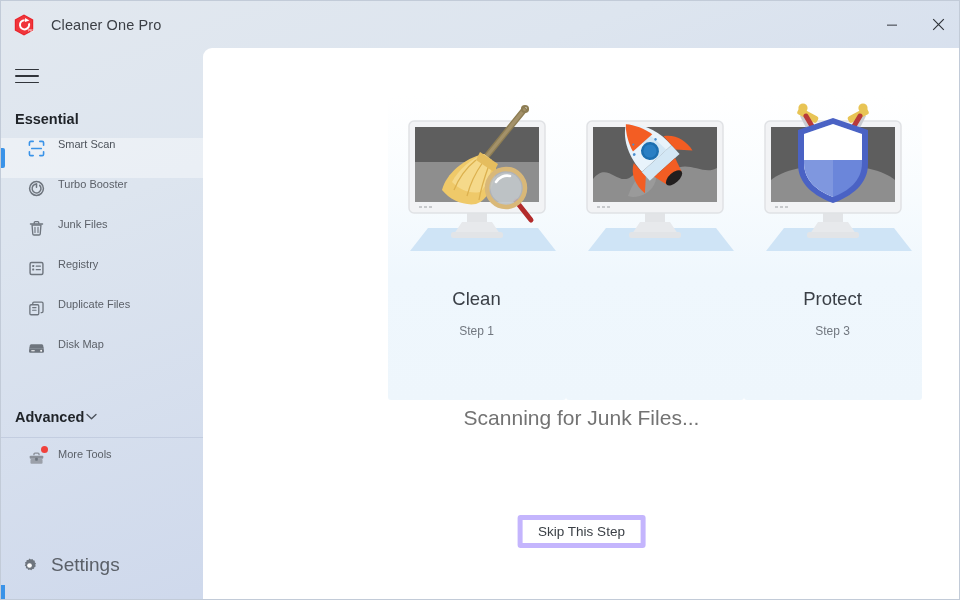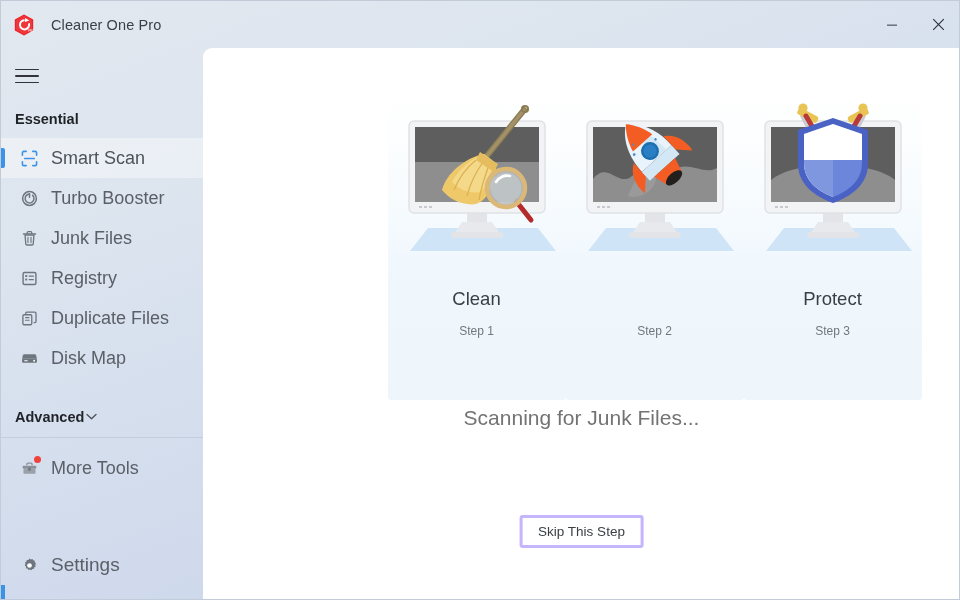--- a/index.html
+++ b/index.html
@@ -120,23 +120,23 @@
   }
 
   .nav {
     margin-top: 4px;
   }
 
   .nav-item {
     position: relative;
     height: 40px;
     display: flex;
-    align-items: center;
-    padding-left: 18px;
-    font-size: 18px;
+    align-items: flex-start;
+    padding-left: 25px;
+    font-size: 11px;
     color: #5b6068;
     cursor: default;
   }
   .nav-item .ico {
     width: 20px;
     height: 20px;
     display: flex;
     align-items: center;
     justify-content: center;
     margin-right: 12px;
@@ -262,21 +262,21 @@
 
   .skip-btn {
     position: absolute;
     top: 467px;
     left: 50%;
     transform: translateX(-50%);
     min-width: 120px;
     height: 33px;
     padding: 0 16px;
     background: #fff;
-    border: 3px solid #c4b5fd;
+    border: 5px solid #c4b5fd;
     border-radius: 3px;
     font-family: "Liberation Sans", sans-serif;
     font-size: 13.5px;
     color: #3b4046;
     cursor: default;
   }
 </style>
 </head>
 <body>
 
@@ -526,21 +526,20 @@
               <ellipse cx="92" cy="88" rx="10" ry="5" fill="#221f1f"></ellipse>
 
               <g fill="#4a8fd0">
                 <circle cx="78" cy="44" r="1.4"></circle>
                 <circle cx="84" cy="36" r="1.1"></circle>
                 <circle cx="104" cy="47" r="1.3"></circle>
               </g>
             </g>
           </svg>
         </div>
-        <div class="card-sub">Step 2</div>
       </div>
 
       <div class="card">
         <div class="card-art">
           <svg width="178" height="170" viewBox="0 0 178 170">
             <path d="M22 155 L40 132 L150 132 L168 155 Z" fill="#cfe4f6"></path>
             <rect x="79" y="112" width="20" height="20" fill="#e2e4e7"></rect>
             <path d="M66 138 L74 126 L104 126 L112 138 Z" fill="#e7e9ec"></path>
             <rect x="63" y="136" width="52" height="6" rx="2.5" fill="#e2e4e7"></rect>
             <rect x="21" y="25" width="136" height="92" rx="5" fill="#f2f3f5"></rect>

